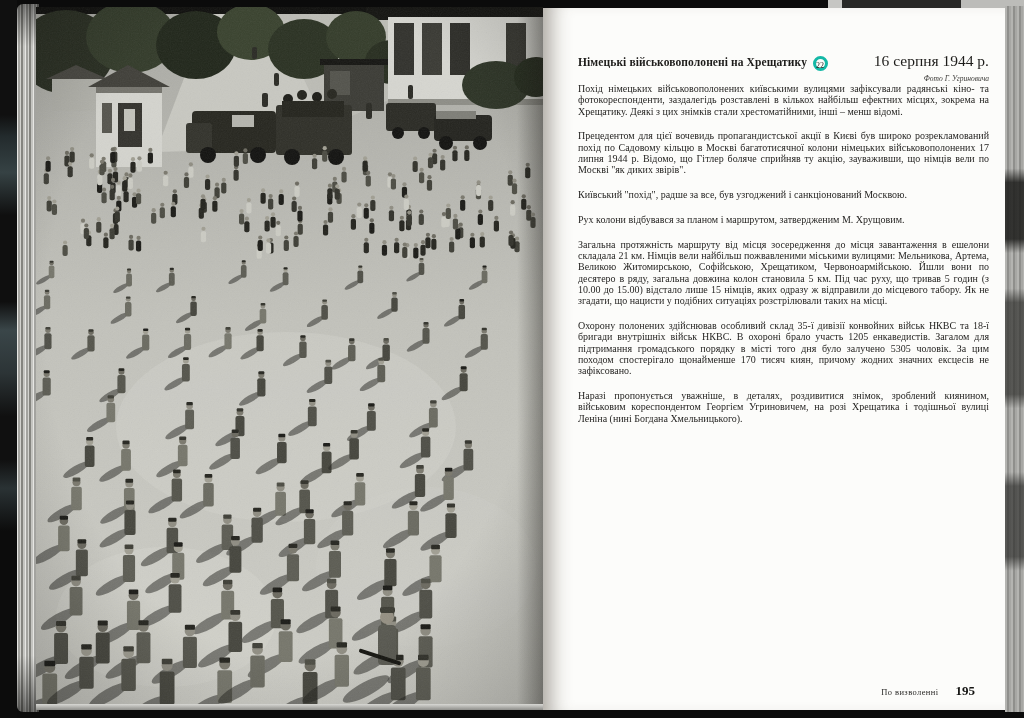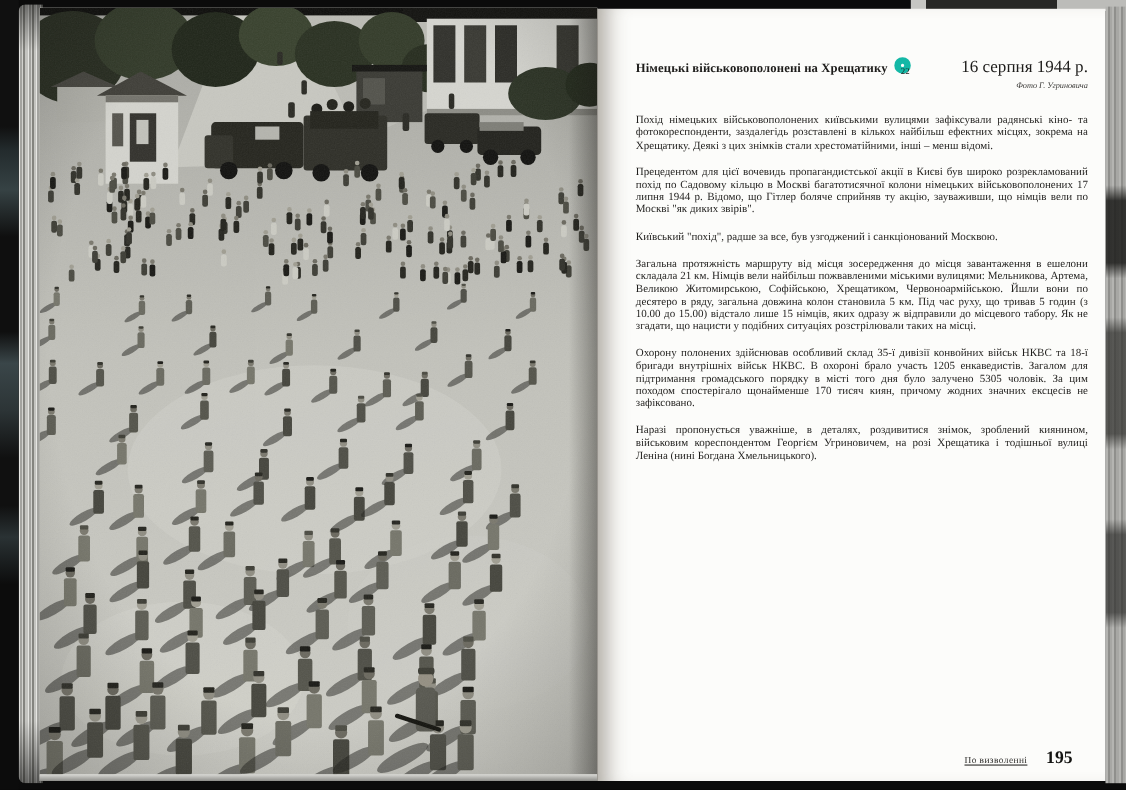--- a/index.html
+++ b/index.html
@@ -52,36 +52,36 @@
     position:absolute; left:543px; top:8px; width:462px; height:702px;
     background:#fcfcfa;
     box-shadow: inset 22px 0 20px -14px rgba(70,62,48,.45);
   }
   .right-inner { position:absolute; left:35px; right:16px; top:0; bottom:0; color:#1d1c1a; }
 
   .header-row { display:flex; align-items:baseline; margin-top:44px; }
   .photo-title { font-weight:bold; font-size:11.5px; letter-spacing:.1px; white-space:nowrap; }
   .num-wrap { flex:1; text-align:center; }
   .num-badge {
-    display:inline-block; width:15px; height:15px; line-height:14px; border:6px solid #14b8a6;
+    display:inline-block; width:15px; height:15px; line-height:14px; border:3px solid #14b8a6;
     border-radius:50%; font-size:8px; text-align:left; vertical-align:-2px;
   }
   .photo-date { font-size:15.5px; white-space:nowrap;margin-left:40px; }
   .photo-credit { text-align:right; font-style:italic; font-size:7.5px; color:#3a3936; margin-top:3px;font-family:Liberation Serif, serif; }
 
-  .body-text { margin-top:22px; }
+  .body-text { margin-top:0; }
   .body-text p {
     font-size:10px; line-height:11.3px; text-align:justify; margin-bottom:13.5px; color:#201f1d;
   }
 
   .footer-row {
     position:absolute; right:14px; bottom:11px; display:flex; align-items:baseline; gap:17px;
   }
-  .section-label { font-size:8.5px; color:#2b2a28; letter-spacing:.4px;text-decoration:underline; }
-  .page-number { font-size:16px; font-weight:bold; color:#151513; }
+  .section-label { font-size:8.5px; color:#2b2a28; letter-spacing:.4px; }
+  .page-number { font-size:13px; font-weight:bold; color:#151513; }
 </style>
 </head>
 <body>
 
 <div>
 
   <div class="left-backdrop"></div>
   <div class="page-curl"></div>
   <div class="top-right-edge"></div>
   <div class="right-stack"></div>
@@ -918,20 +918,21 @@
           <span class="num-badge">22</span>
         </span>
         <span class="photo-date">16 серпня 1944 р.</span>
       </div>
       <div class="photo-credit">Фото Г. Угриновича</div>
 
       <div class="body-text">
         <p>Похід німецьких військовополонених київськими вулицями зафіксували радянські кіно- та фотокореспонденти, заздалегідь розставлені в кількох найбільш ефектних місцях, зокрема на Хрещатику. Деякі з цих знімків стали хрестоматійними, інші – менш відомі.</p>
         <p>Прецедентом для цієї вочевидь пропагандистської акції в Києві був широко розрекламований похід по Садовому кільцю в Москві багатотисячної колони німецьких військовополонених 17 липня 1944 р. Відомо, що Гітлер боляче сприйняв ту акцію, зауваживши, що німців вели по Москві "як диких звірів".</p>
         <p>Київський "похід", радше за все, був узгоджений і санкціонований Москвою.</p>
+        <p>Рух колони відбувався за планом і маршрутом, затвердженим М. Хрущовим.</p>
         <p>Загальна протяжність маршруту від місця зосередження до місця завантаження в ешелони складала 21 км. Німців вели найбільш пожвавленими міськими вулицями: Мельникова, Артема, Великою Житомирською, Софійською, Хрещатиком, Червоноармійською. Йшли вони по десятеро в ряду, загальна довжина колон становила 5 км. Під час руху, що тривав 5 годин (з 10.00 до 15.00) відстало лише 15 німців, яких одразу ж відправили до місцевого табору. Як не згадати, що нацисти у подібних ситуаціях розстрілювали таких на місці.</p>
         <p>Охорону полонених здійснював особливий склад 35-ї дивізії конвойних військ НКВС та 18-ї бригади внутрішніх військ НКВС. В охороні брало участь 1205 енкаведистів. Загалом для підтримання громадського порядку в місті того дня було залучено 5305 чоловік. За цим походом спостерігало щонайменше 170 тисяч киян, причому жодних значних ексцесів не зафіксовано.</p>
         <p>Наразі пропонується уважніше, в деталях, роздивитися знімок, зроблений киянином, військовим кореспондентом Георгієм Угриновичем, на розі Хрещатика і тодішньої вулиці Леніна (нині Богдана Хмельницького).</p>
       </div>
 
       <div class="footer-row">
         <span class="section-label">По визволенні</span>
         <span class="page-number">195</span>
       </div>
 

